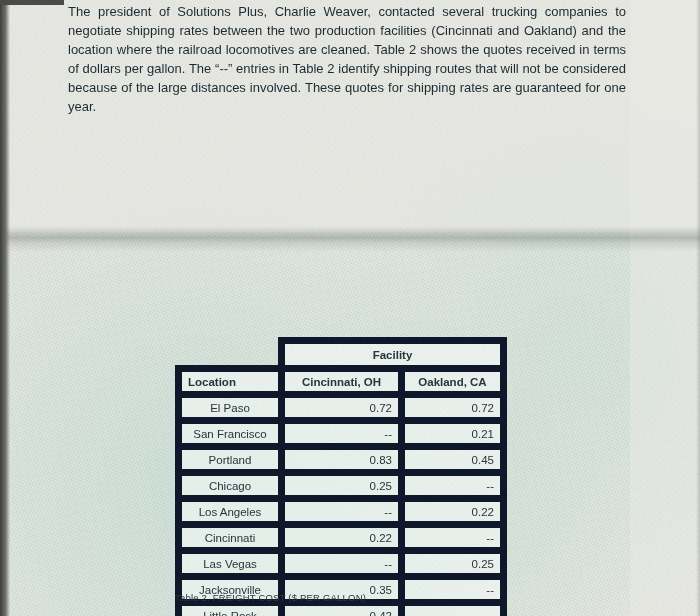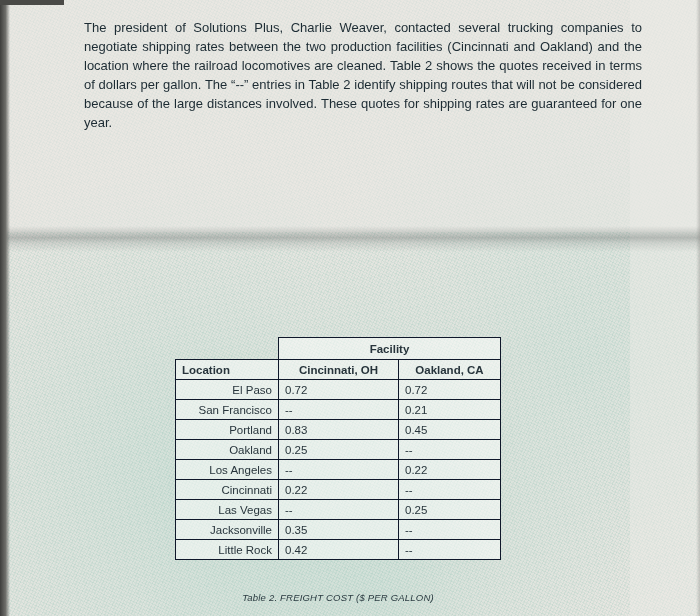--- a/index.html
+++ b/index.html
@@ -28,53 +28,53 @@
   }
   .edge-top{position:absolute;left:0;top:0;width:64px;height:5px;background:#4a4a47;}
   .edge-right{position:absolute;right:0;top:0;bottom:0;width:4px;background:linear-gradient(270deg,rgba(120,120,116,0.35),rgba(120,120,116,0));}
   .fold-band{
     position:absolute;left:0;right:0;top:226px;height:26px;
     background:linear-gradient(180deg,rgba(70,75,75,0) 0%,rgba(75,80,80,0.30) 45%,rgba(95,100,100,0.16) 65%,rgba(70,75,75,0) 100%);
   }
 
   .para{
     position:absolute;left:68px;top:2px;width:558px;
-    margin:16px;
+    margin:0;
     font-size:13px;line-height:19px;
     color:#1c2b33;
     text-align:justify;
   }
 
   .tablewrap{position:absolute;left:175px;top:337px;}
   table.freight{
     border-collapse:collapse;
     font-size:11.5px;
     color:#27343b;
   }
   table.freight td,table.freight th{
-    border:1px solid #0f172a;
+    border:7px solid #0f172a;
     background:rgba(252,253,252,0.55);
     padding:1px 6px;
     height:17px;
     font-weight:normal;
   }
   table.freight .nocell{border:none;background:transparent;}
   table.freight .facility{font-weight:bold;text-align:center;height:19px;}
   table.freight th{font-weight:bold;text-align:left;}
   table.freight th.valhead{text-align:center;margin-left:24px;}
   .col-loc{width:103px;}
   .col-cin{width:120px;}
   .col-oak{width:102px;}
-  td.val{text-align:left;}
-  td.loc{text-align:right;}
+  td.val{text-align:right;}
+  td.loc{text-align:center;}
 
   .caption{
     position:absolute;left:175px;top:592px;width:326px;
-    text-align:center;
-    font-size:9.5px;font-style:italic;
+    text-align:left;
+    font-size:9.5px;
     color:#2a3a40;letter-spacing:0.2px;
   }
 </style>
 </head>
 <body>
 
 <div class="scan">
   <div class="texture"></div>
   <div class="upper-mute"></div>
   <div class="right-margin"></div>
@@ -111,21 +111,21 @@
         <td class="loc">San Francisco</td>
         <td class="val">--</td>
         <td class="val">0.21</td>
       </tr>
       <tr>
         <td class="loc">Portland</td>
         <td class="val">0.83</td>
         <td class="val">0.45</td>
       </tr>
       <tr>
-        <td class="loc">Oakland</td>
+        <td class="loc">Chicago</td>
         <td class="val">0.25</td>
         <td class="val">--</td>
       </tr>
       <tr>
         <td class="loc">Los Angeles</td>
         <td class="val">--</td>
         <td class="val">0.22</td>
       </tr>
       <tr>
         <td class="loc">Cincinnati</td>

